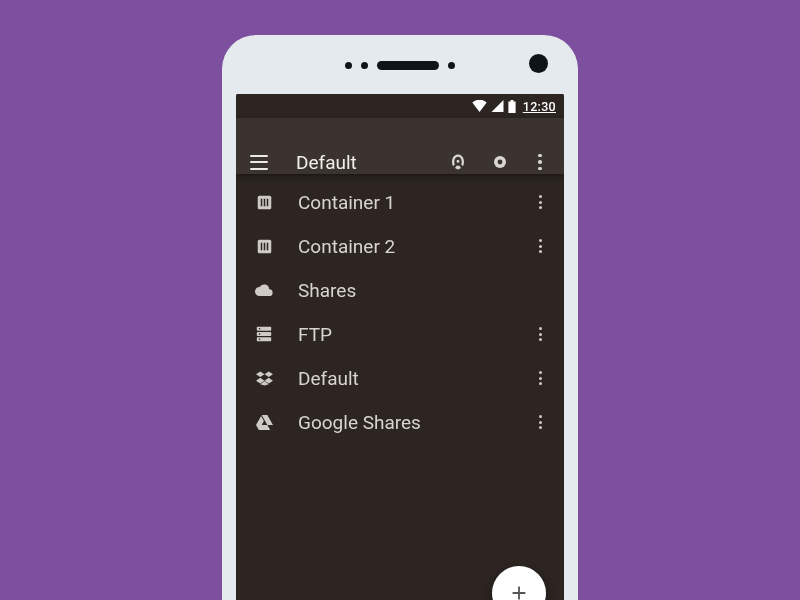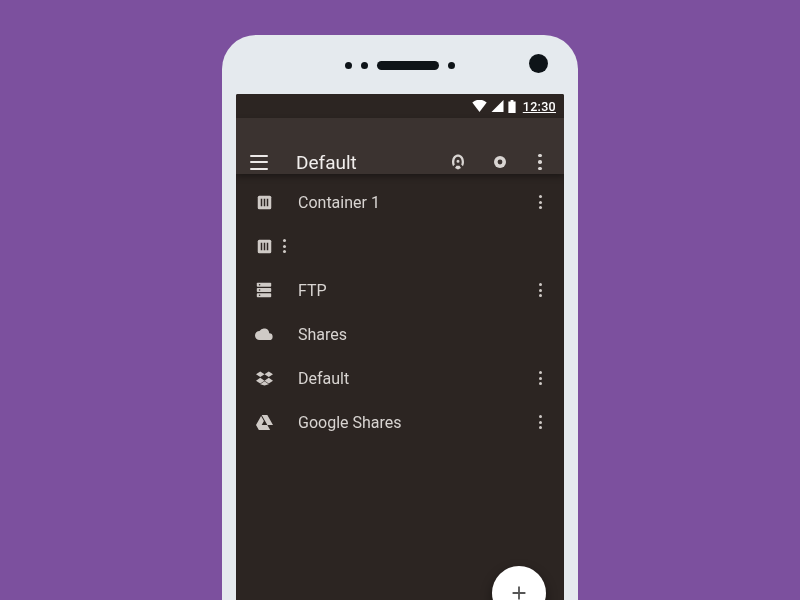--- a/index.html
+++ b/index.html
@@ -91,21 +91,21 @@
     .list-item .item-icon {
       width: 20px;
       height: 20px;
       display: flex;
       align-items: center;
       justify-content: center;
       color: #cfcac6;
     }
     .list-item .item-label {
       margin-left: 24px;
-      font-size: 16px;
+      font-size: 19px;
       flex: 1;
       color: #d8d4d1;
     }
     .list-item .item-menu { width: 20px; display: flex; flex-direction: column; gap: 2.5px; align-items: center; cursor: pointer; }
     .list-item .item-menu span { width: 3px; height: 3px; border-radius: 50%; background: #cfcac6; }
     .fab {
       position: absolute;
       right: 18px;
       bottom: 74px;
       width: 54px;
@@ -194,25 +194,35 @@
 
       <div class="list-item">
         <div class="item-icon">
           <svg width="15" height="15" viewBox="0 0 20 20">
               <rect x="1" y="1" width="18" height="18" rx="2" fill="currentColor"></rect>
               <rect x="5" y="5" width="2" height="10" fill="#2c2522"></rect>
               <rect x="9" y="5" width="2" height="10" fill="#2c2522"></rect>
               <rect x="13" y="5" width="2" height="10" fill="#2c2522"></rect>
             </svg>
         </div>
-        <div class="item-menu">
-            <span></span>
-            <span></span>
-            <span></span>
-          </div>
+        <div class="item-label">Container 2</div>
+        <div class="item-menu">
+            <span></span>
+            <span></span>
+            <span></span>
+          </div>
+      </div>
+
+      <div class="list-item">
+        <div class="item-icon">
+          <svg width="18" height="14" viewBox="0 0 24 16">
+              <path fill="currentColor" d="M19 16H6a6 6 0 010-12 7 7 0 0113 3 4.5 4.5 0 010 9z"></path>
+            </svg>
+        </div>
+        <div class="item-label">Shares</div>
       </div>
 
       <div class="list-item">
         <div class="item-icon">
           <svg width="16" height="16" viewBox="0 0 20 20">
               <rect x="1" y="1" width="18" height="5" rx="1" fill="currentColor"></rect>
               <rect x="1" y="7.5" width="18" height="5" rx="1" fill="currentColor"></rect>
               <rect x="1" y="14" width="18" height="5" rx="1" fill="currentColor"></rect>
               <circle cx="4.5" cy="3.5" r="1" fill="#2c2522"></circle>
               <circle cx="4.5" cy="10" r="1" fill="#2c2522"></circle>
@@ -222,29 +232,20 @@
         <div class="item-label">FTP</div>
         <div class="item-menu">
             <span></span>
             <span></span>
             <span></span>
           </div>
       </div>
 
       <div class="list-item">
         <div class="item-icon">
-          <svg width="18" height="14" viewBox="0 0 24 16">
-              <path fill="currentColor" d="M19 16H6a6 6 0 010-12 7 7 0 0113 3 4.5 4.5 0 010 9z"></path>
-            </svg>
-        </div>
-        <div class="item-label">Shares</div>
-      </div>
-
-      <div class="list-item">
-        <div class="item-icon">
           <svg width="17" height="15" viewBox="0 0 24 20">
               <path fill="currentColor" d="M6 0l6 4-6 4-6-4 6-4zm12 0l6 4-6 4-6-4 6-4zM6 9l6 4-6 4-6-4 6-4zm12 0l6 4-6 4-6-4 6-4zM12 14l6 4-6 2-6-2 6-4z"></path>
             </svg>
         </div>
         <div class="item-label">Default</div>
         <div class="item-menu">
             <span></span>
             <span></span>
             <span></span>
           </div>

